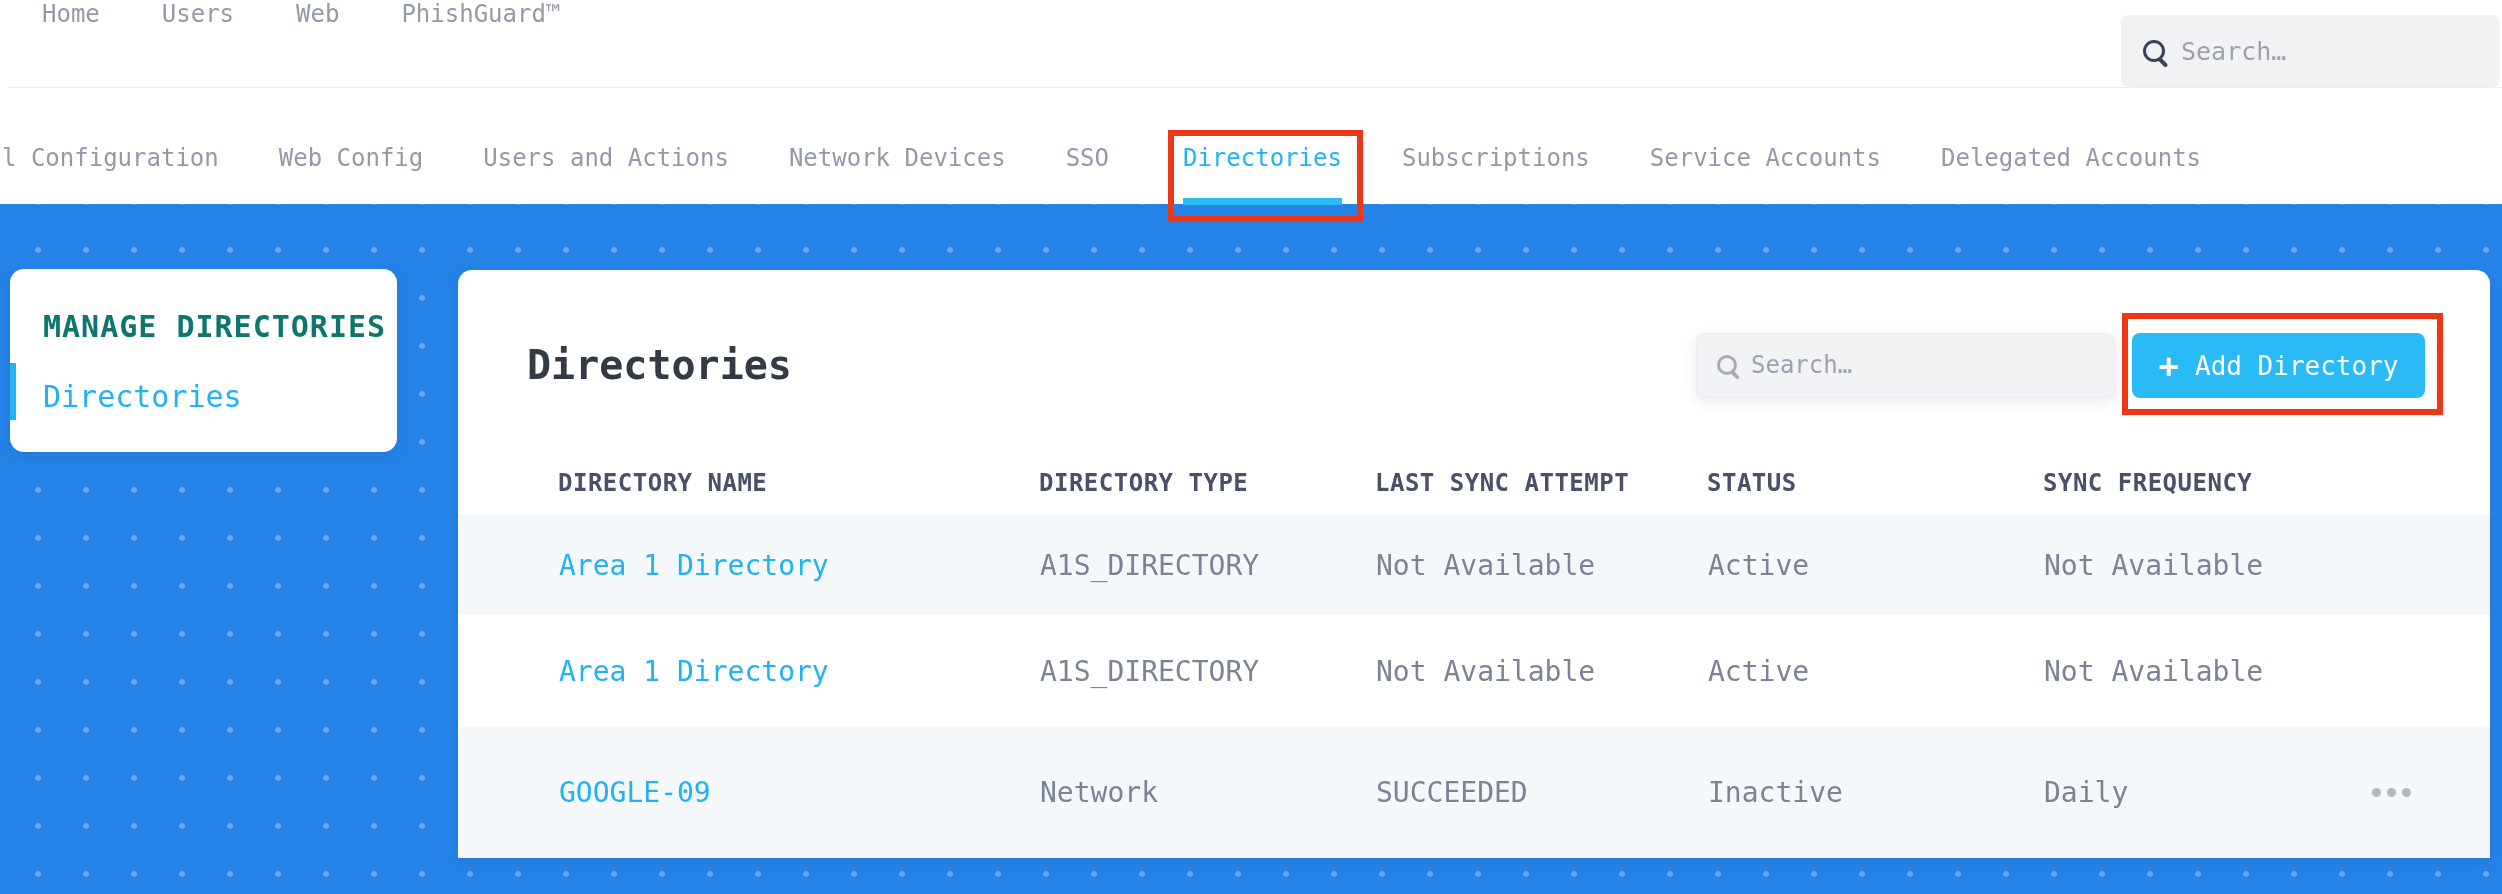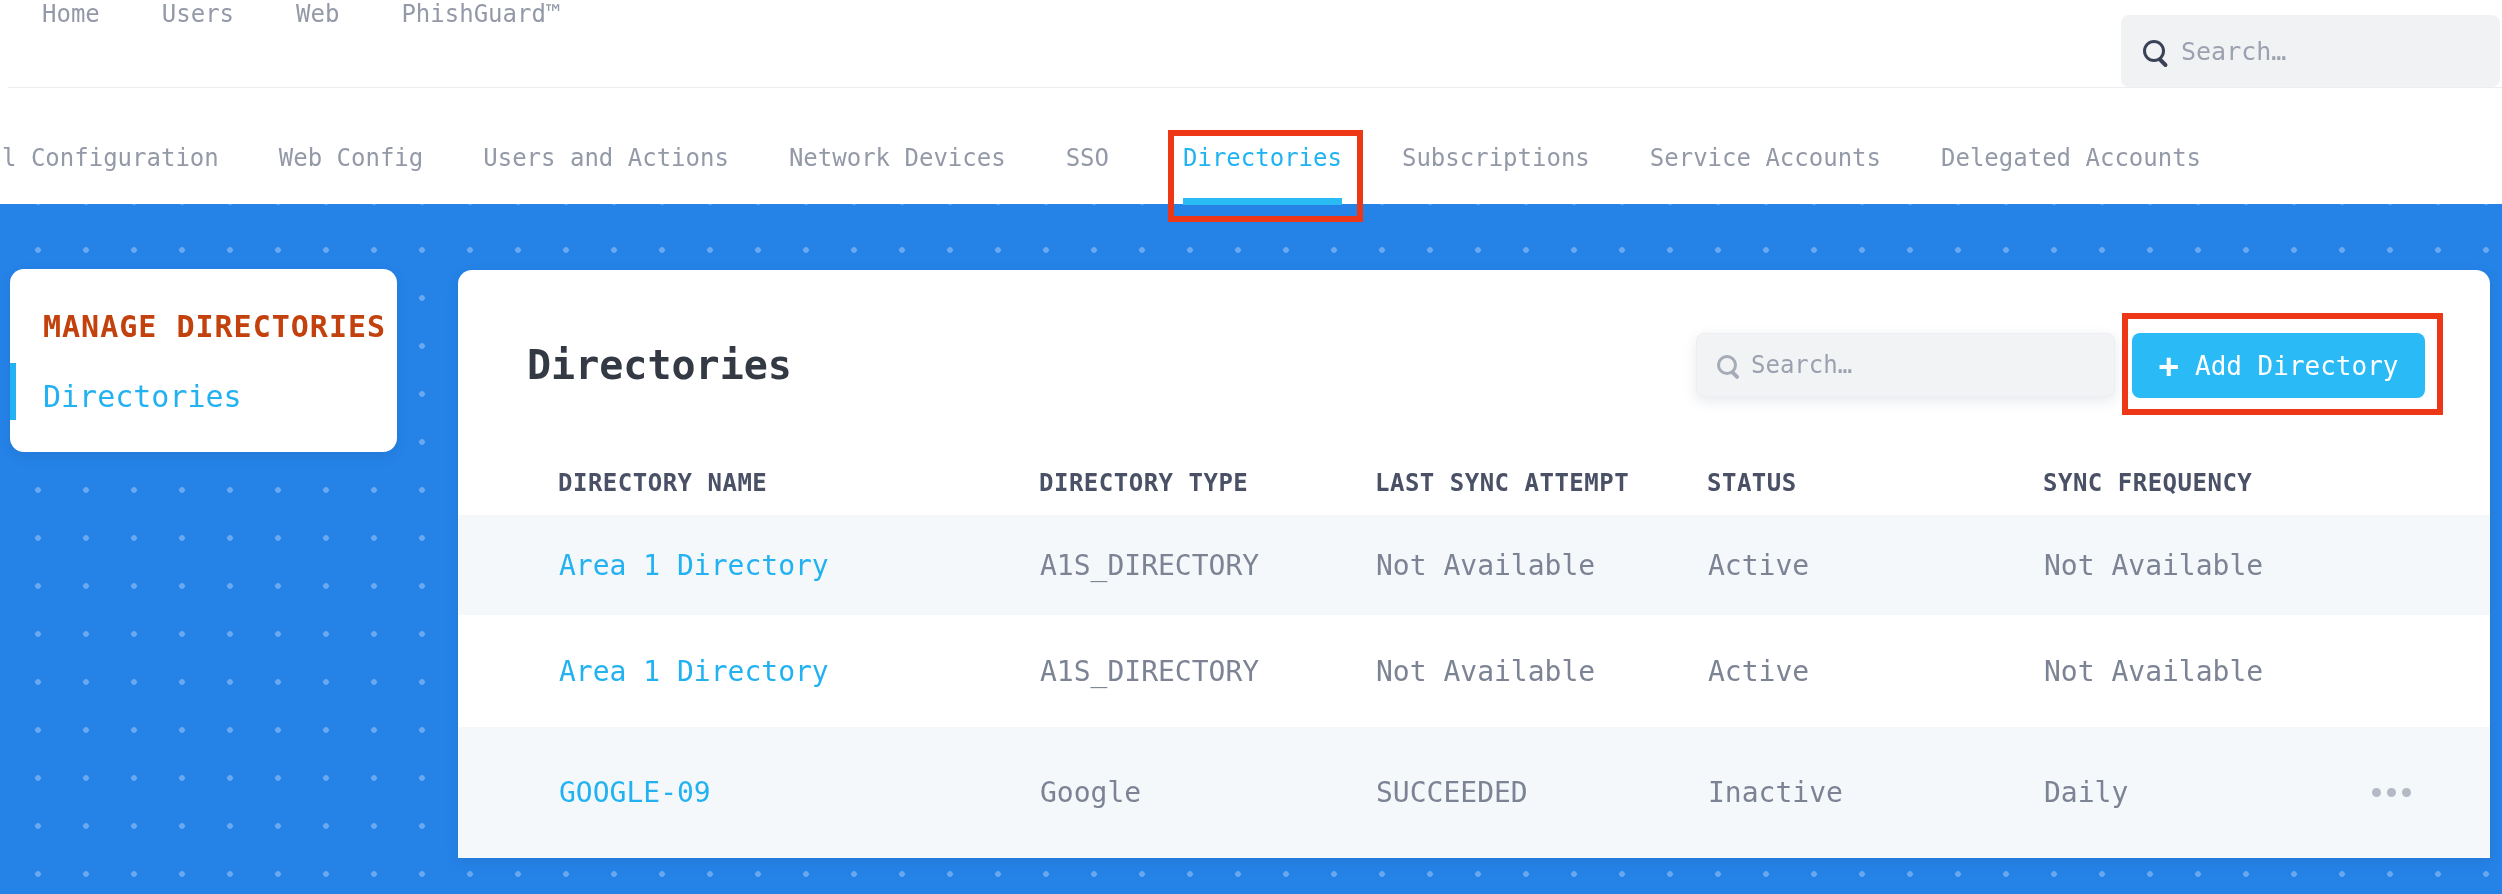--- a/index.html
+++ b/index.html
@@ -45,21 +45,21 @@
                background-color:#2583e7;
                background-image:radial-gradient(circle, rgba(255,255,255,0.30) 2.6px, transparent 3.1px);
                background-size:48px 48px; background-position:14px 22px; }
 
   .card { position:absolute; background:#ffffff; box-shadow:0 4px 14px rgba(20,40,80,0.10); }
 
   
   .side-card { left:10px; top:65px; width:387px; height:183px; border-radius:14px; }
   .side-card .active-bar { position:absolute; left:0; top:94px; width:6px; height:57px; background:#23b2f1; }
   .side-title { position:absolute; left:33px; top:40px; font-size:30px; font-weight:600;
-                color:#c2410c; letter-spacing:1px; white-space:nowrap; }
+                color:#0f766e; letter-spacing:1px; white-space:nowrap; }
   .side-link { position:absolute; left:33px; top:110px; font-size:30px; color:#23b2f1;
                cursor:pointer; white-space:nowrap; }
 
   
   .main-card { left:458px; top:66px; width:2032px; height:588px; border-radius:14px 14px 0 0; overflow:hidden; }
   .main-title { position:absolute; left:69px; top:72px; font-size:40px; font-weight:600; color:#343a44; }
   .searchbox.card { left:1238px; top:63px; width:419px; height:64px; background:#f1f3f5;
                     border:1px solid #eceef1; position:absolute; }
   .searchbox.card input { font-size:24px; }
 
@@ -168,21 +168,21 @@
         <div class="tr r2">
           <span class="td link">Area 1 Directory</span>
           <span class="td">A1S_DIRECTORY</span>
           <span class="td">Not Available</span>
           <span class="td">Active</span>
           <span class="td">Not Available</span>
           <span></span>
         </div>
         <div class="tr r3 shade">
           <span class="td link">GOOGLE-09</span>
-          <span class="td">Google</span>
+          <span class="td">Network</span>
           <span class="td">SUCCEEDED</span>
           <span class="td">Inactive</span>
           <span class="td">Daily</span>
           <span class="menu-dots">
               <i></i>
               <i></i>
               <i></i>
             </span>
         </div>
       </div>

